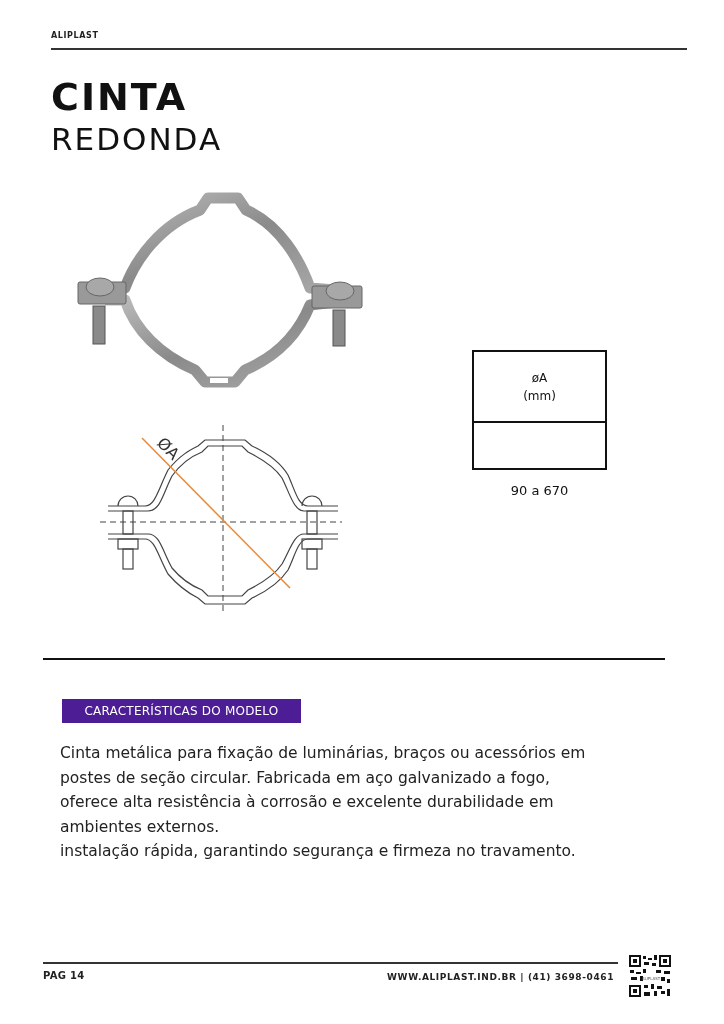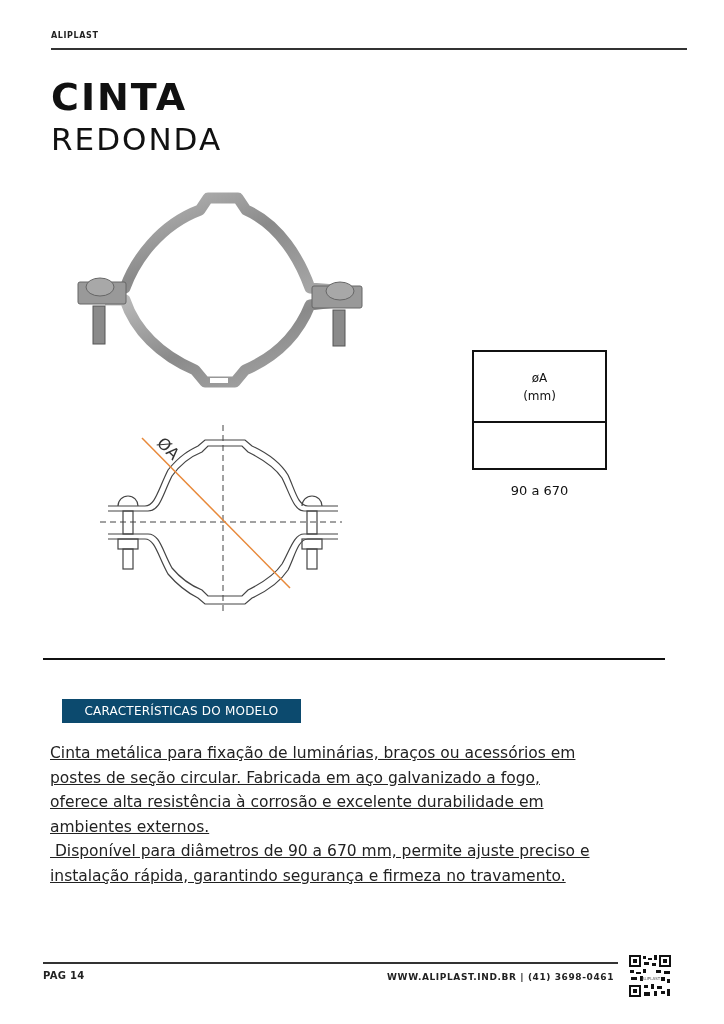--- a/index.html
+++ b/index.html
@@ -7,22 +7,22 @@
     .brand { position: absolute; left: 51px; top: 31px; font-size: 8px; letter-spacing: 0.6px; font-weight: bold; color: #222; }
     .top-rule { position: absolute; left: 51px; top: 48px; width: 636px; height: 2px; background: #333; }
     .title1 { position: absolute; left: 51px; top: 78px; font-size: 38px; font-weight: bold; letter-spacing: 2px; color: #111; line-height: 1; }
     .title2 { position: absolute; left: 51px; top: 124px; font-size: 31px; font-weight: normal; letter-spacing: 2px; color: #111; line-height: 1; }
     .photo { position: absolute; left: 60px; top: 190px; width: 340px; height: 200px; }
     .drawing { position: absolute; left: 90px; top: 410px; width: 260px; height: 210px; }
     .spec-table { position: absolute; left: 472px; top: 350px; width: 135px; height: 120px; border: 2px solid #111; box-sizing: border-box; }
     .spec-head { height: 69px; border-bottom: 2px solid #111; display: flex; flex-direction: column; align-items: center; justify-content: center; font-size: 12px; line-height: 18px; }
     .spec-val { height: 47px; display: flex; align-items: center; justify-content: center; font-size: 13px; margin-top: 44px; }
     .mid-rule { position: absolute; left: 43px; top: 658px; width: 622px; height: 2px; background: #111; }
-    .section-badge { position: absolute; left: 62px; top: 699px; width: 239px; height: 24px; background: #0c4a6e; color: #fff; font-size: 12px; display: flex; align-items: center; justify-content: center; letter-spacing: 0.2px; }
-    .desc { position: absolute; left: 50px; top: 741px; width: 620px; font-size: 15.5px; line-height: 24.5px; color: #222; text-decoration: underline; }
+    .section-badge { position: absolute; left: 62px; top: 699px; width: 239px; height: 24px; background: #4c1d95; color: #fff; font-size: 12px; display: flex; align-items: center; justify-content: center; letter-spacing: 0.2px; }
+    .desc { position: absolute; left: 60px; top: 741px; width: 620px; font-size: 15.5px; line-height: 24.5px; color: #222; }
     .desc p { margin: 0; white-space: pre; }
     .bottom-rule { position: absolute; left: 43px; top: 962px; width: 575px; height: 2px; background: #333; }
     .page-num { position: absolute; left: 43px; top: 970px; font-size: 10px; font-weight: bold; color: #222; letter-spacing: 0.3px; }
     .contact { position: absolute; right: 110px; top: 972px; font-size: 9px; font-weight: bold; color: #222; letter-spacing: 0.6px; }
     .qr { position: absolute; left: 628px; top: 954px; width: 44px; height: 44px; }
   </style>
 </head>
 <body>
 
 <div class="brand">ALIPLAST</div>
@@ -91,21 +91,20 @@
 
 <div class="mid-rule"></div>
 
 <div class="section-badge">CARACTERÍSTICAS DO MODELO</div>
 
 <div class="desc">
   <p>Cinta metálica para fixação de luminárias, braços ou acessórios em</p>
   <p>postes de seção circular. Fabricada em aço galvanizado a fogo,</p>
   <p>oferece alta resistência à corrosão e excelente durabilidade em</p>
   <p>ambientes externos.</p>
-  <p> Disponível para diâmetros de 90 a 670 mm, permite ajuste preciso e</p>
   <p>instalação rápida, garantindo segurança e firmeza no travamento.</p>
 </div>
 
 <div class="bottom-rule"></div>
 <div class="page-num">PAG 14</div>
 <div class="contact">WWW.ALIPLAST.IND.BR | (41) 3698-0461</div>
 
 <svg class="qr" viewBox="0 0 44 44">
   <rect width="44" height="44" fill="#fff"></rect>
   <g fill="#111">

